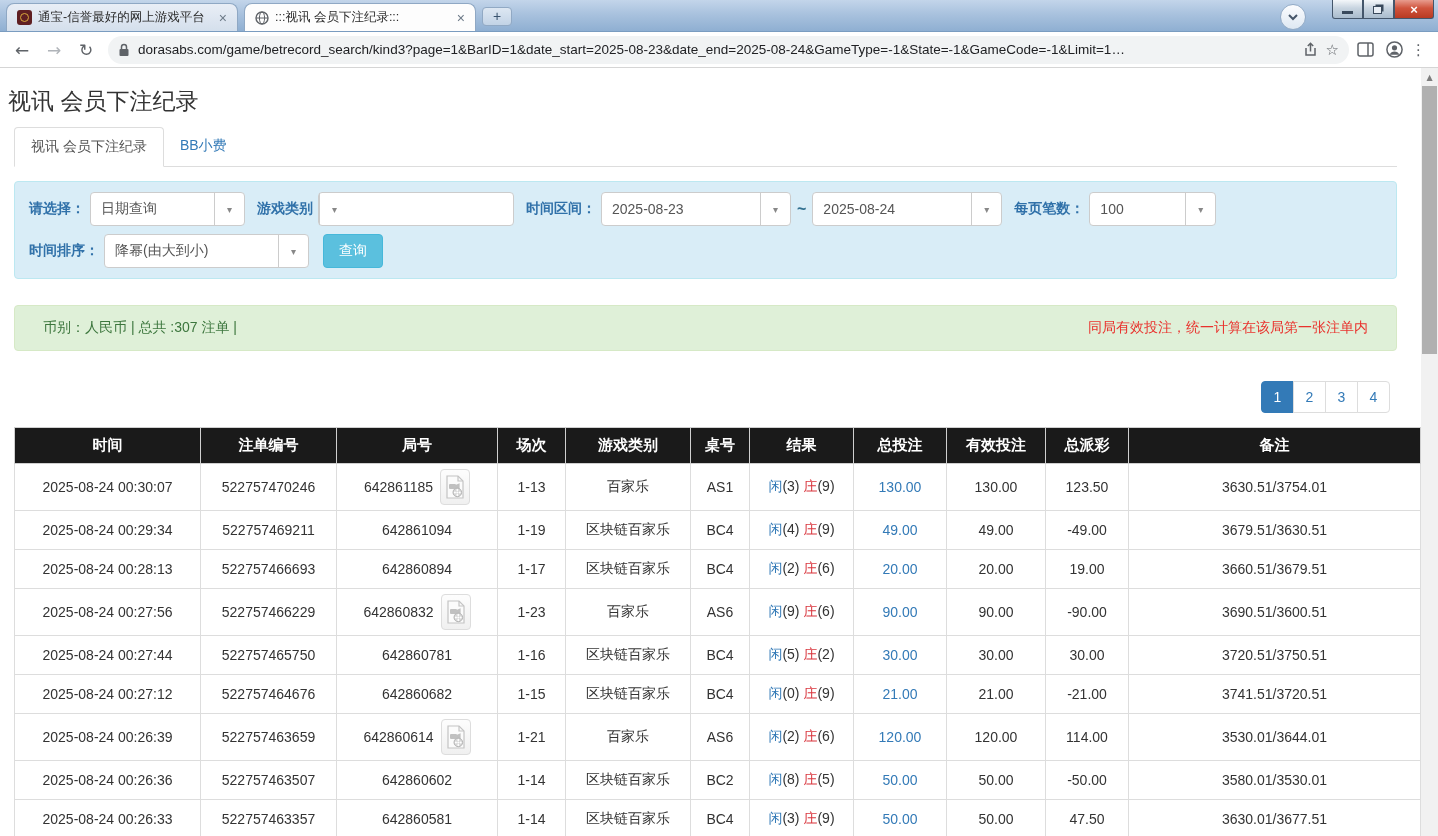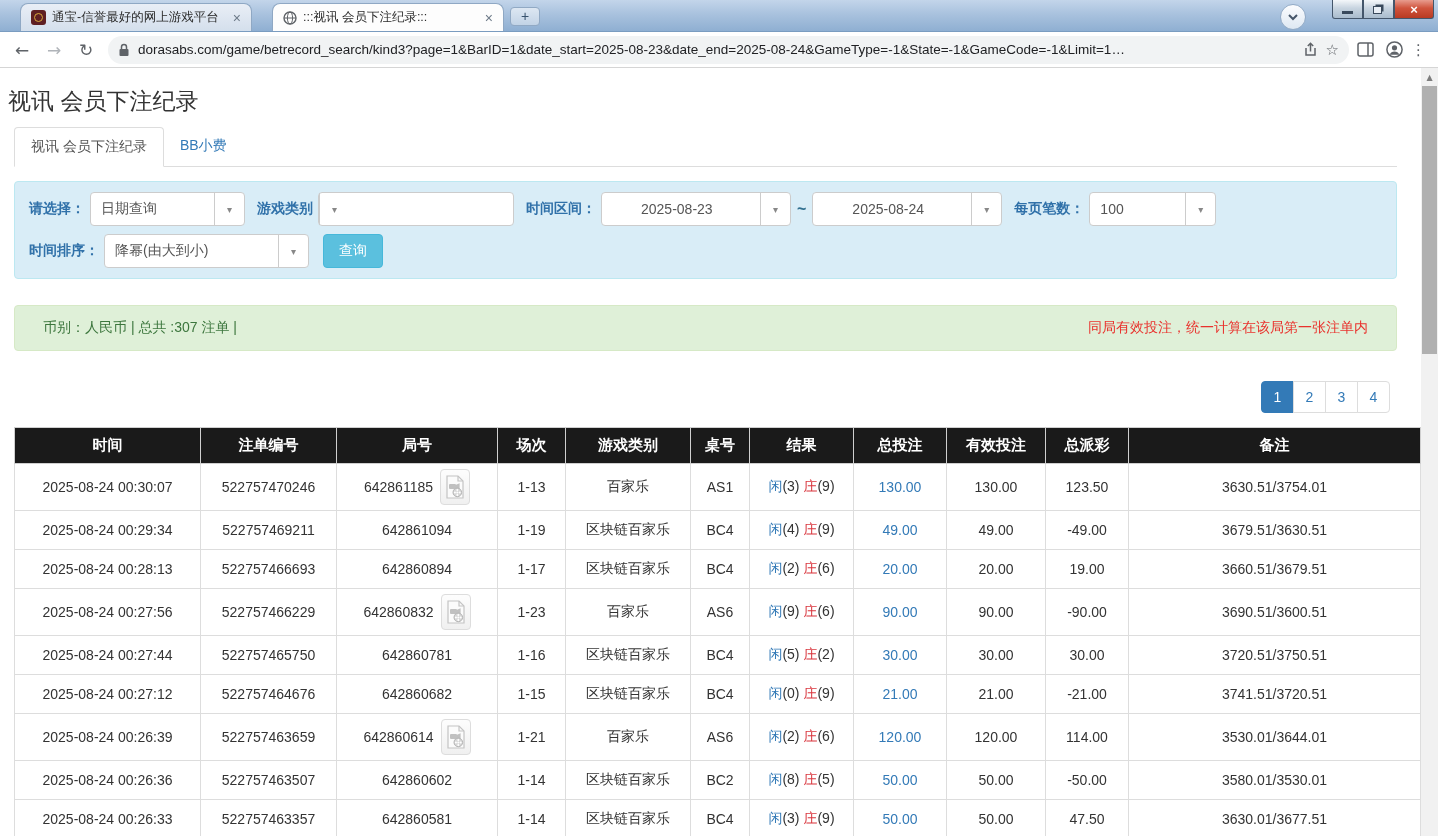--- a/index.html
+++ b/index.html
@@ -5,21 +5,21 @@
   * { margin:0; padding:0; box-sizing:border-box; }
   html,body { width:1438px; height:836px; overflow:hidden;
     font-family:"Liberation Sans","DejaVu Sans",sans-serif; background:#fff; }
 
   
   .titlebar { position:relative; height:32px;
     background:linear-gradient(#c3d5ea 0%,#a9c2de 45%,#8fafd2 100%);
     border-bottom:1px solid #7a9cc0; display:flex; align-items:flex-end; }
   .btab { display:flex; align-items:center; gap:6px; height:28px; width:232px;
     padding:0 8px 0 10px; border-radius:8px 8px 0 0; font-size:12.5px; color:#2b2b2b;
-    border:1px solid #8fa8c4; border-bottom:none; margin-left:20px; cursor:default; }
+    border:1px solid #8fa8c4; border-bottom:none; margin-left:6px; cursor:default; }
   .btab.inactive { background:linear-gradient(#e9eef6,#d4dfec); }
   .btab.active   { background:#fdfdfd; }
   .btab .btitle { flex:1; white-space:nowrap; overflow:hidden; text-overflow:ellipsis; }
   .btab .tclose { color:#6d7a88; font-size:14px; padding:0 2px; cursor:pointer; }
   .favicon1 { width:15px; height:15px; border-radius:3px; background:#5f1f22; position:relative; flex:none;}
   .favicon1::after { content:""; position:absolute; inset:3px; border:1.5px solid #d8a93c; border-radius:50%; }
   .newtab { width:30px; height:19px; margin:0 0 5px 6px; border-radius:4px;
     background:linear-gradient(#dde7f2,#c2d3e6); border:1px solid #91a9c4; color:#39536e;
     font-size:14px; line-height:16px; text-align:center; cursor:pointer; }
   .tab-chevron { position:absolute; right:132px; top:4px; width:26px; height:26px; border-radius:50%;
@@ -72,21 +72,21 @@
   .frow + .frow { margin-top:8px; }
   .flabel { color:#3071a9; font-weight:bold; font-size:14px; margin:0 5px 0 12px; white-space:nowrap; }
   .flabel.first { margin-left:2px; }
   .tilde { color:#31708f; font-weight:bold; margin:0 6px; }
   .sel { display:flex; align-items:stretch; background:#fff; border:1px solid #ccc;
     border-radius:4px; height:34px; cursor:pointer; }
   .sel .val { display:flex; align-items:center; padding:0 10px; font-size:14px; color:#555; flex:1;
     white-space:nowrap;text-align:right; }
   .sel .caret { width:30px; border-left:1px solid #ccc; display:flex; align-items:center;
     justify-content:center; color:#888; font-size:10px; font-family:"DejaVu Sans",sans-serif; }
-  .w-type{width:155px;} .w-game{width:196px;} .w-date{width:190px;padding-left:29px;} .w-size{width:127px;} .w-sort{width:205px;}
+  .w-type{width:155px;} .w-game{width:196px;} .w-date{width:190px;} .w-size{width:127px;} .w-sort{width:205px;}
   .searchbtn { height:34px; padding:0 15px; margin-left:14px; background:#5bc0de;
     border:1px solid #46b8da; border-radius:4px; color:#fff; font-size:14px; cursor:pointer; }
 
   .alertbar { margin:26px 24px 0 14px; background:#dff0d8; border:1px solid #d6e9c6;
     border-radius:4px; padding:13px 28px; display:flex; justify-content:space-between;
     align-items:center; font-size:14px; }
   .alertbar .lefttxt { color:#3c763d; }
   .alertbar .righttxt { color:#e9322d; }
 
   .pagerwrap { display:flex; justify-content:flex-end; margin:30px 31px 14px 0; }

